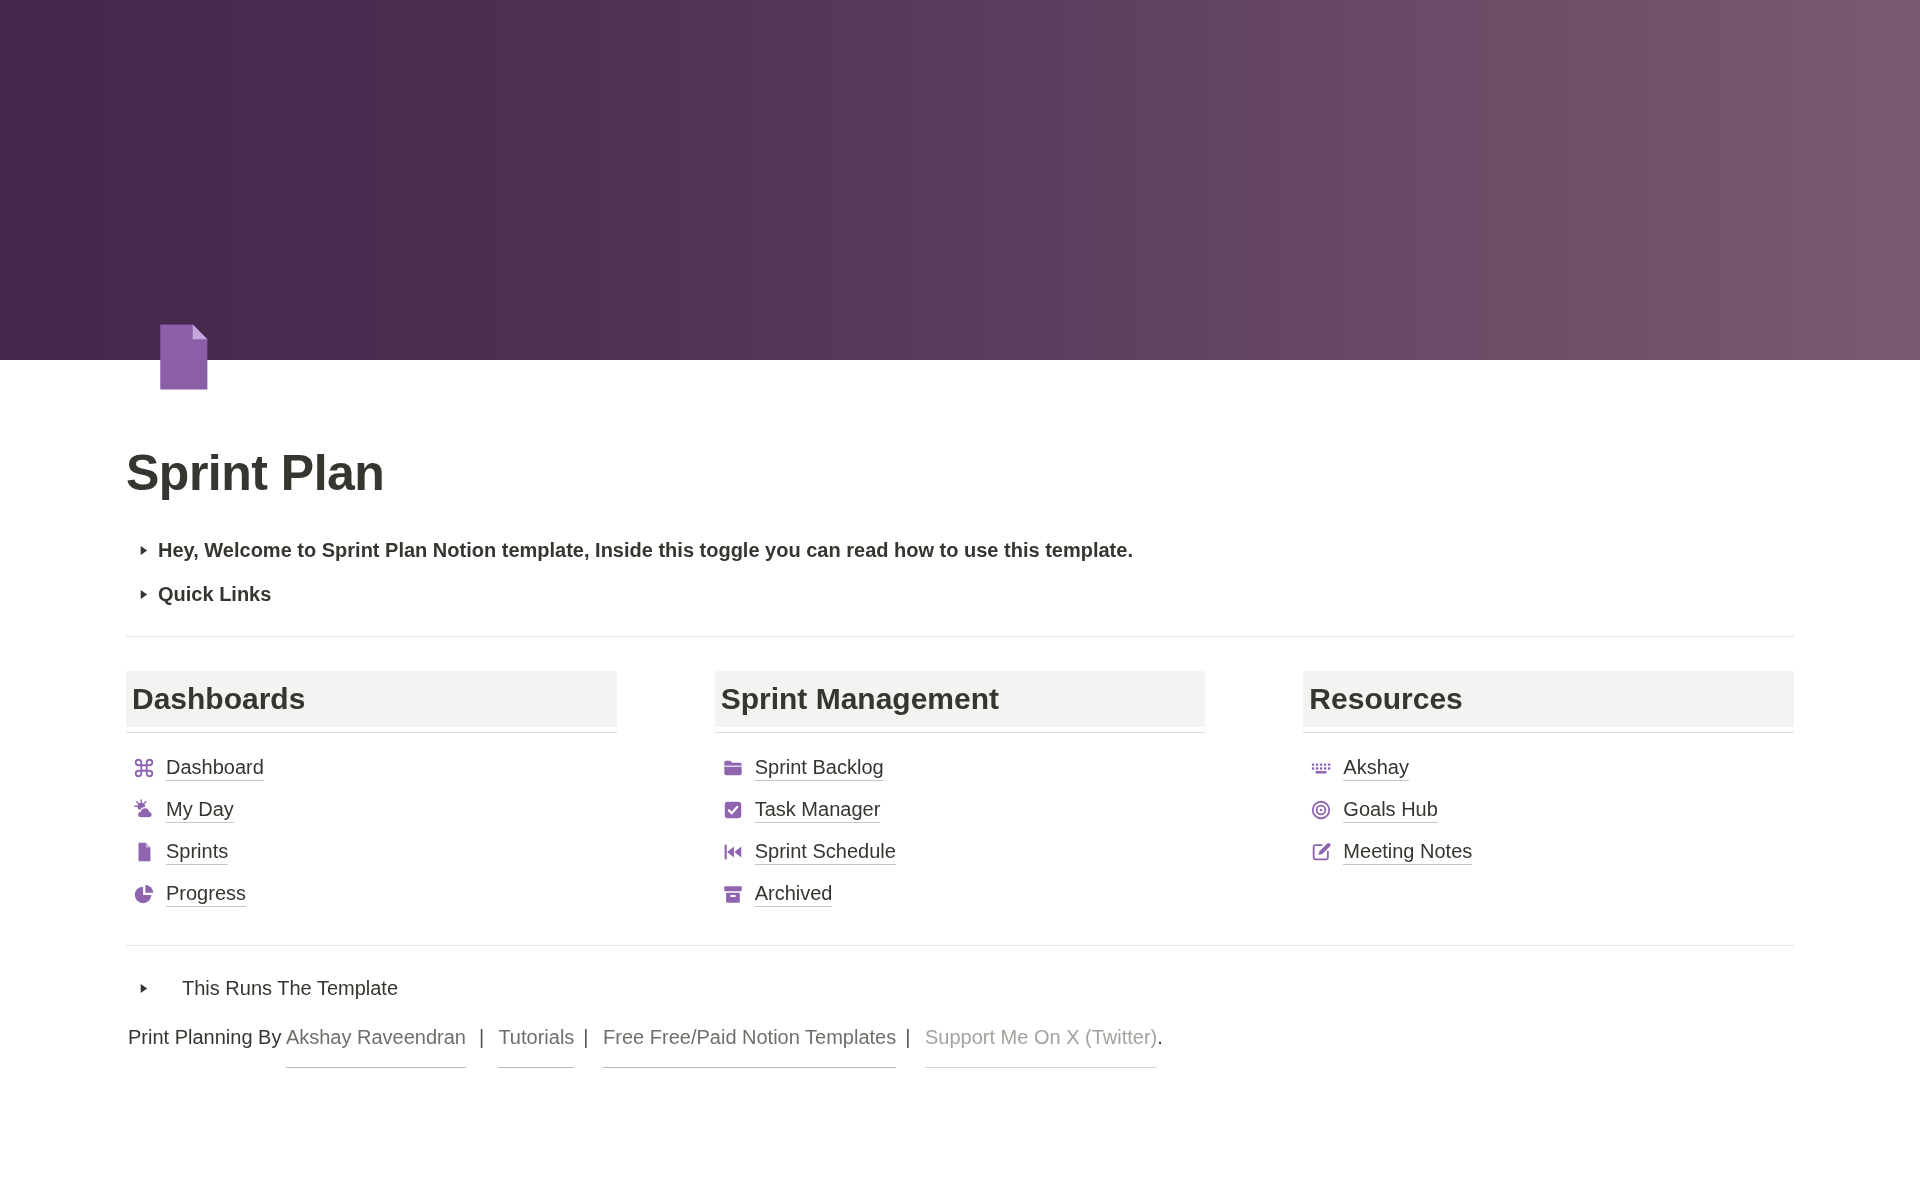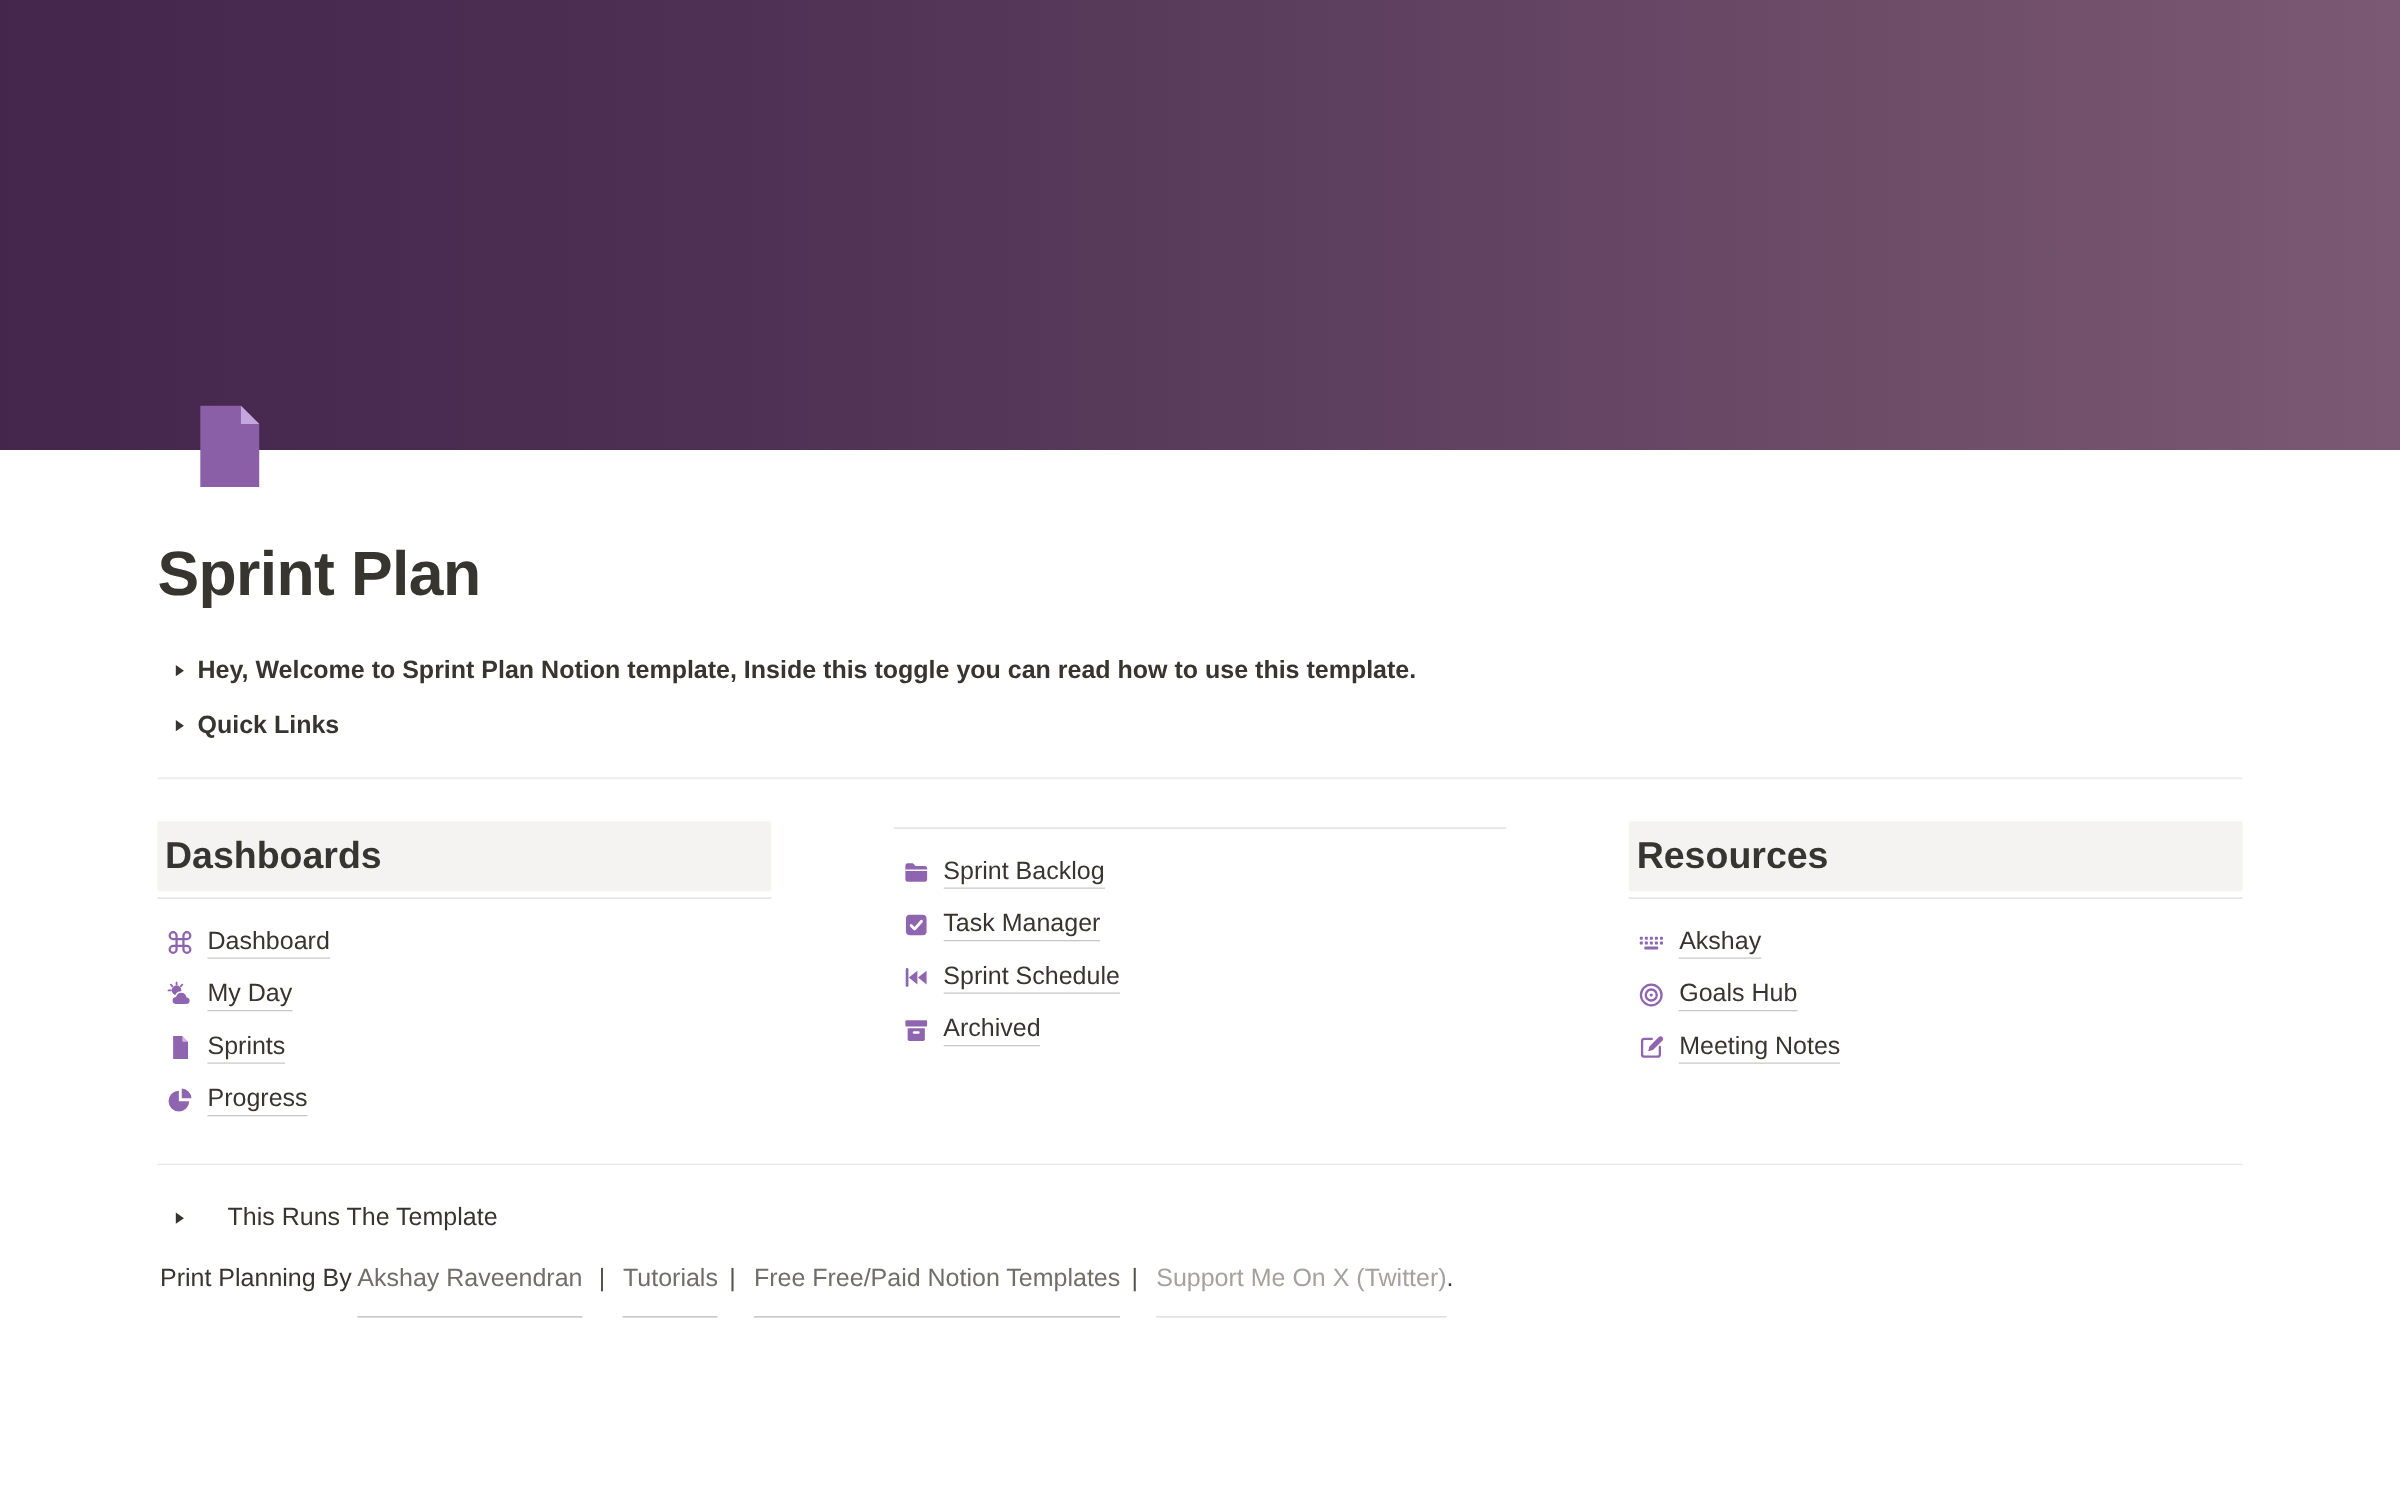--- a/index.html
+++ b/index.html
@@ -14,21 +14,21 @@
   .content { position: relative; padding: 0 126px; }
 
   .page-icon {
     width: 78px; height: 78px;
     margin-top: -42px; margin-left: 18px;
     display: block;
   }
   .page-icon svg { width: 78px; height: 78px; display: block; }
 
   .page-title {
-    margin-top: 34px;
+    margin-top: 48px;
     font-size: 50px;
     font-weight: 700;
     letter-spacing: -0.5px;
     color: var(--text, #37352F);
   }
 
   .toggle-block { margin-top: 26px; font-weight: bold; }
   .toggle-row {
     display: flex; align-items: center;
     padding: 8px 2px;
@@ -195,20 +195,23 @@
                   <path d="M11 4a9 9 0 1 0 9 9h-9z" fill="currentColor"></path>
                   <path d="M13.5 2a9 9 0 0 1 8.5 8.5h-8.5z" fill="currentColor"></path>
                 </svg>
             </span>
             <span class="item-label">Progress</span>
           </a>
         </div>
       </div>
 
       <div class="column">
+        <div class="col-header">
+          <h2>Sprint Management</h2>
+        </div>
         <hr class="col-header-divider">
         <div class="item-list">
           <a class="page-link">
             <span class="item-icon">
               <svg viewBox="0 0 24 24">
                   <path d="M2.5 6a2 2 0 0 1 2-2h4.6l2.2 2.3h8.2a2 2 0 0 1 2 2V18a2 2 0 0 1-2 2h-15a2 2 0 0 1-2-2z" fill="currentColor"></path>
                   <path d="M2.5 10h19" stroke="#ffffff" stroke-width="1.2"></path>
                 </svg>
             </span>
             <span class="item-label">Sprint Backlog</span>

